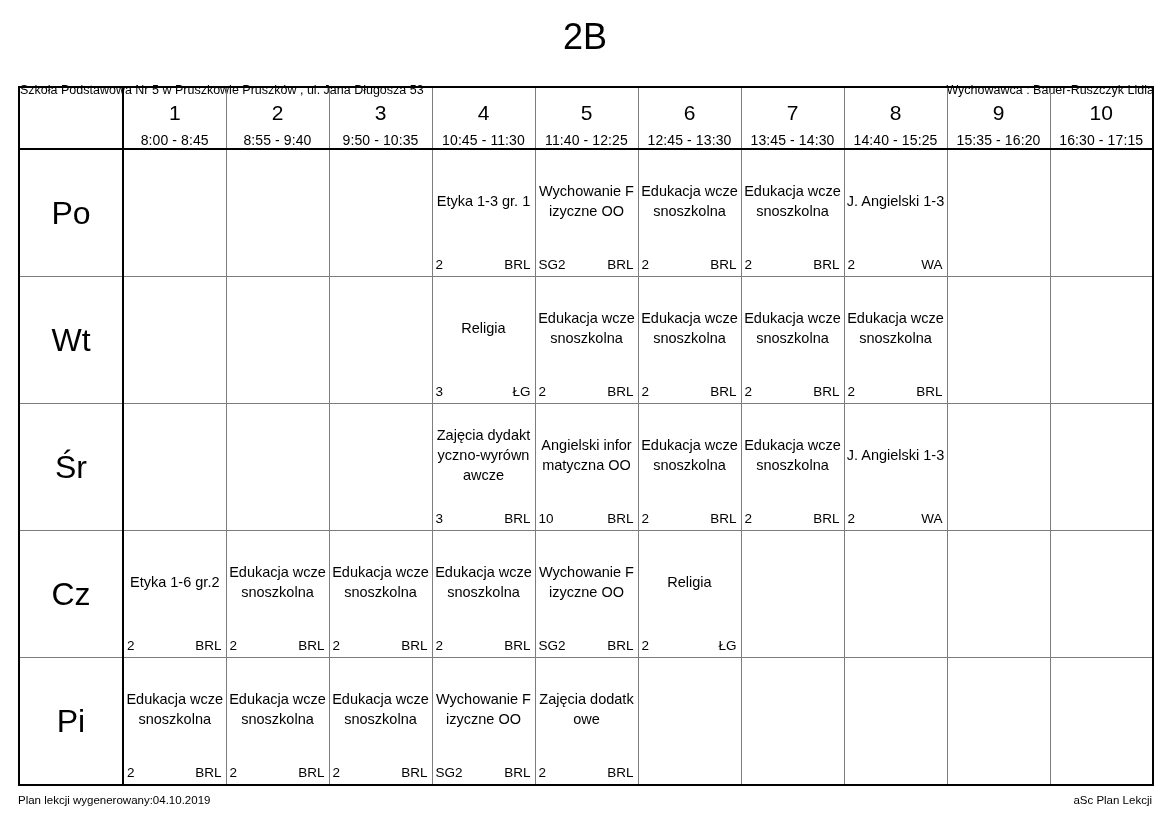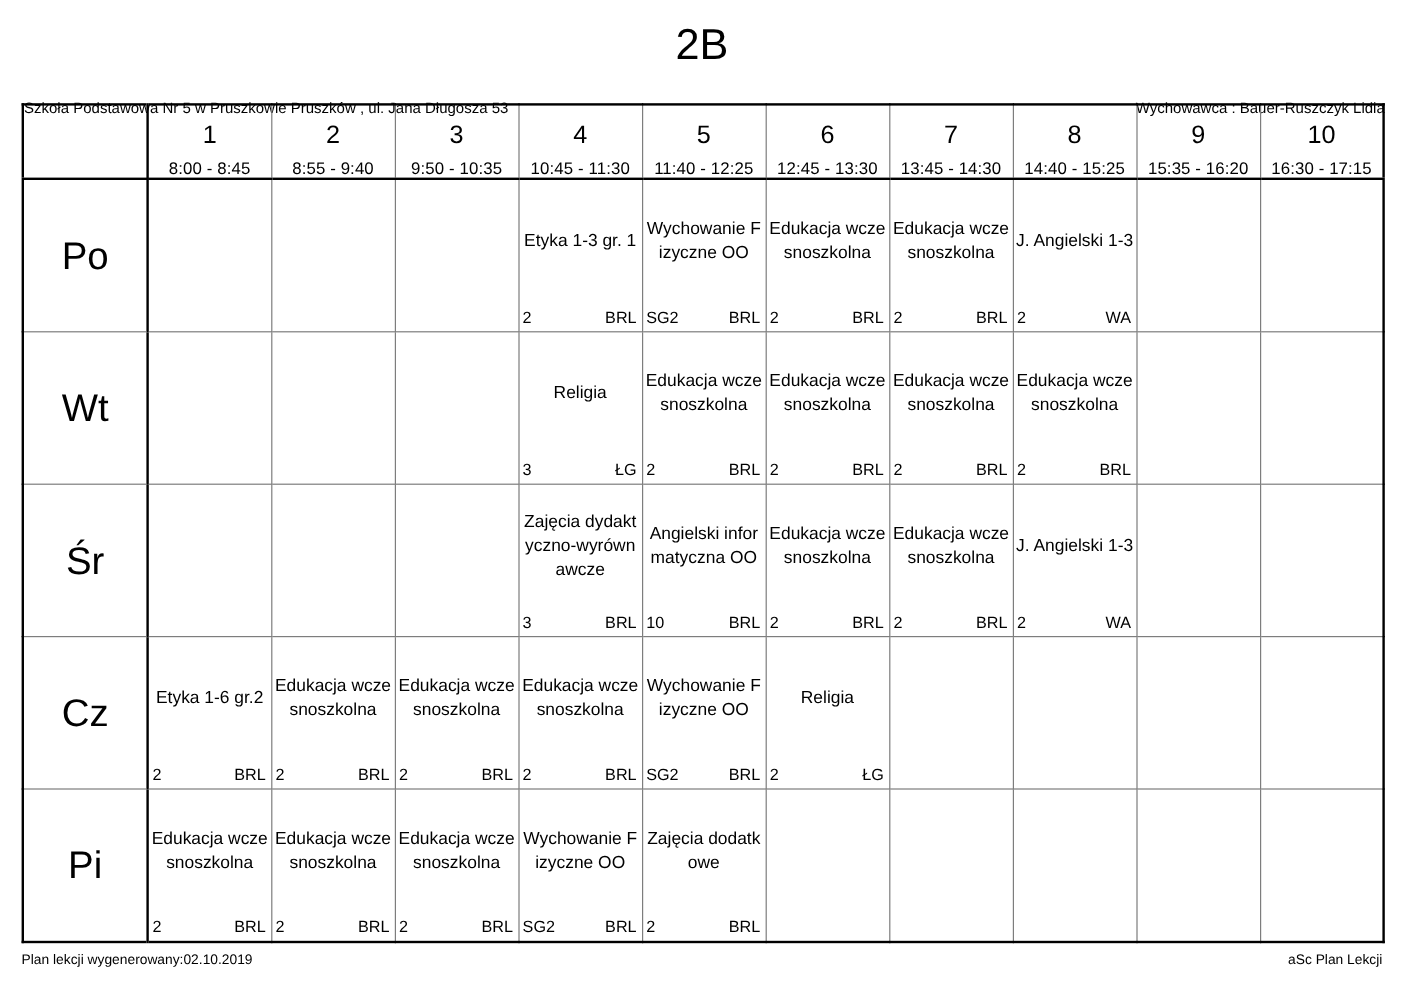--- a/index.html
+++ b/index.html
@@ -607,17 +607,17 @@
             <div class="slot-inner"></div>
           </td>
           <td class="slot">
             <div class="slot-inner"></div>
           </td>
         </tr>
       </tbody>
   </table>
 
   <div class="footer-row">
-    <div class="footer-left">Plan lekcji wygenerowany:02.10.2019</div>
+    <div class="footer-left">Plan lekcji wygenerowany:04.10.2019</div>
     <div class="footer-right">aSc Plan Lekcji</div>
   </div>
 
 </div>
 
 </body></html>

